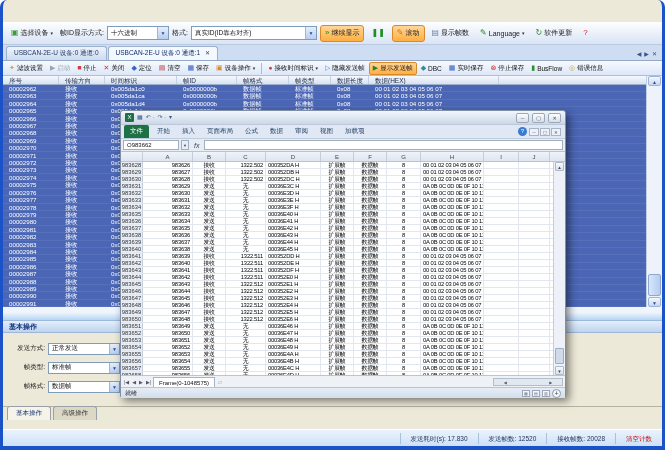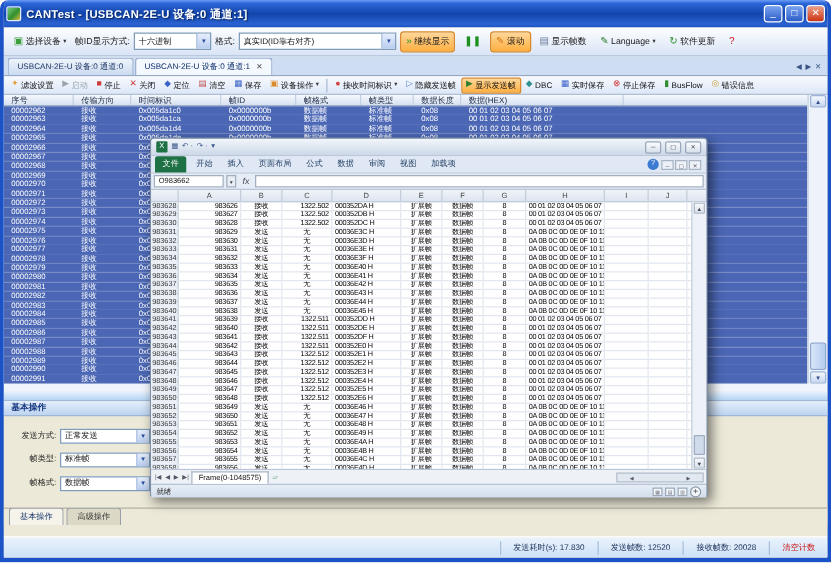--- a/index.html
+++ b/index.html
@@ -142,29 +142,20 @@
   .xl-status .sp{flex:1;}
   .viewbox{width:8px;height:7px;border:1px solid #9aa8ba;background:#f4f7fa;font-size:4px;line-height:6px;text-align:center;color:#667;}
   .zoomplus{width:9px;height:9px;border-radius:50%;border:1px solid #8a98aa;background:#f4f7fa;color:#445;
             font-size:7px;line-height:7px;text-align:center;}
 </style>
 </head>
 <body>
 
 <div class="app">
 
-  <div class="tbar">
-    <div class="appicon"></div>
-    <div class="ttext">CANTest  -  [USBCAN-2E-U 设备:0 通道:1]</div>
-    <div class="wbtns">
-      <div class="wbtn">_</div>
-      <div class="wbtn">□</div>
-      <div class="wbtn close">✕</div>
-    </div>
-  </div>
 
   <div class="tb1" id="tb1">
       <div class="tbtn">
         <span class="ticon" style="color: rgb(58, 158, 58);">▣</span>
         <span class="tlabel">选择设备</span>
         <span class="arr2">▾</span>
       </div>
       <span class="tb-label">帧ID显示方式:</span>
       <div class="xpselect">
         <span class="val">十六进制</span>

